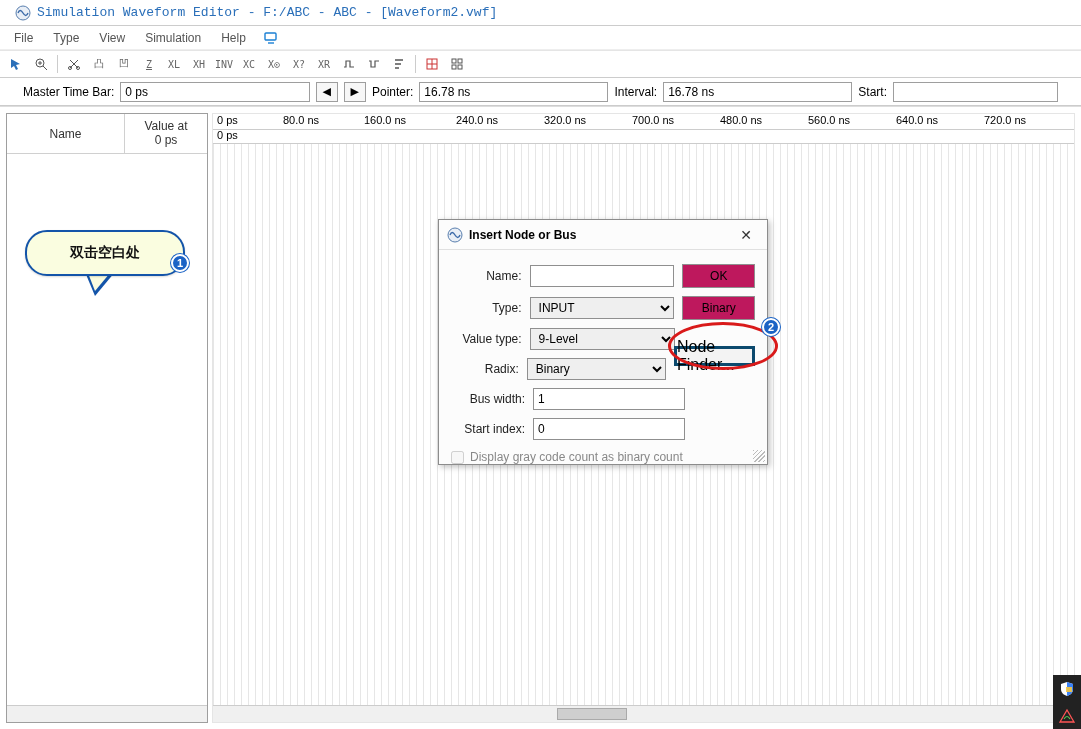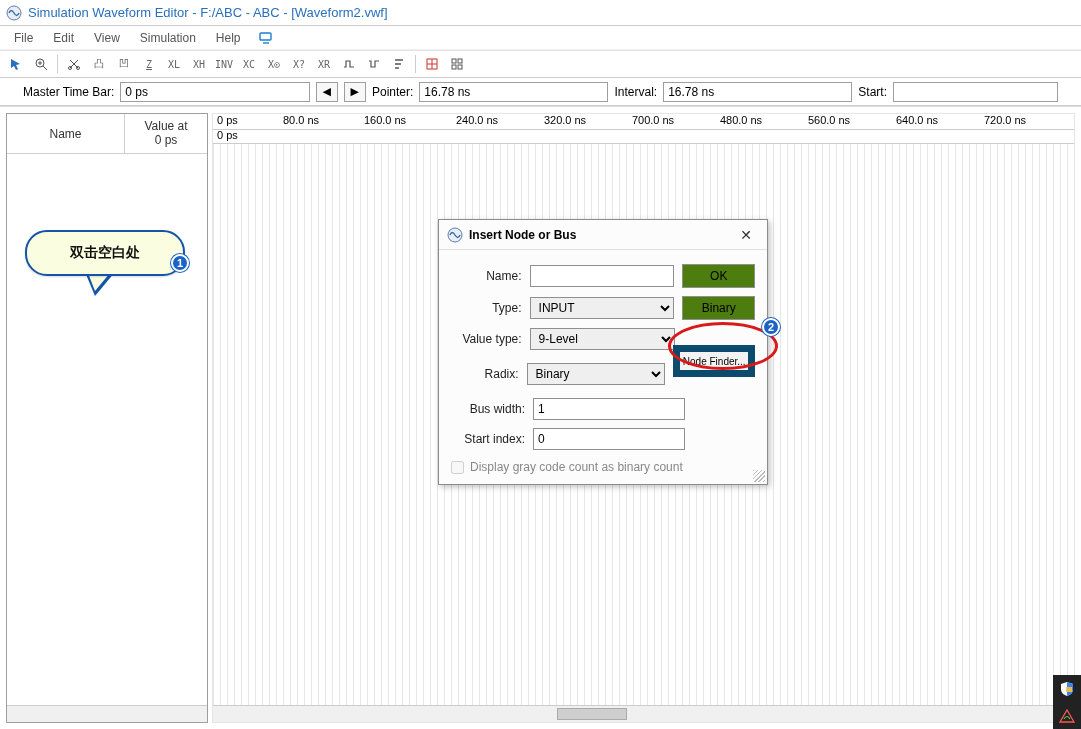--- a/index.html
+++ b/index.html
@@ -1,17 +1,17 @@
 <!DOCTYPE html>
 <html><head>
 <meta charset="utf-8">
 <style>
   * { box-sizing: border-box; margin: 0; padding: 0; }
   body { font-family: "Segoe UI", Tahoma, sans-serif; font-size: 12px; background: #fff; user-select: none; width: 1081px; height: 729px; overflow: hidden; position: relative; }
-  .titlebar { height: 26px; border-bottom: 1px solid #ccc; display: flex; align-items: center; padding: 0 6px; color: #2a6fb9; font-size: 13px; }
+  .titlebar { height: 26px; border-bottom: 1px solid #ccc; display: flex; align-items: center; padding: 0 15px; color: #2a6fb9; font-size: 13px; font-family: Liberation Mono, monospace; }
   .title-icon { width: 16px; height: 16px; margin-right: 6px; }
   .menubar { height: 24px; display: flex; align-items: center; padding: 0 4px; gap: 0; border-bottom: 1px solid #eee; }
   .menubar .mitem { padding: 2px 10px; color: #555; font-size: 12px; cursor: default; }
   .menubar .menuicon { width: 18px; height: 18px; margin-left: 6px; color: #1b80d4; }
   .toolbar { height: 28px; display: flex; align-items: center; border-top: 1px solid #e5e5e5; border-bottom: 1px solid #ccc; padding: 0 4px; gap: 1px; background: #fff; }
   .tbtn { width: 24px; height: 22px; display: inline-flex; align-items: center; justify-content: center; border: 1px solid transparent; color: #666; }
   .tsep { width: 1px; height: 18px; background: #ccc; margin: 0 3px; }
   .infobar { height: 28px; display: flex; align-items: center; border-bottom: 1px solid #ccc; padding: 0 23px; gap: 6px; font-size: 12px; color: #000; }
   .infobar label { white-space: nowrap; }
   .textfield { border: 1px solid #9e9e9e; height: 20px; padding: 0 4px; font-size: 12px; background: #fff; }
@@ -39,23 +39,23 @@
   .stepnum { position: absolute; width: 18px; height: 18px; border-radius: 50%; background: #1b63c5; color: #fff; border: 2px solid #fff; display: inline-flex; align-items: center; justify-content: center; font-size: 11px; font-weight: bold; box-shadow: 0 0 0 1px #1b63c5; }
   .dialog { position: absolute; left: 430px; top: 110px; width: 330px; background: #fcfcfc; border: 1px solid #8c8c8c; box-shadow: 2px 2px 6px rgba(0,0,0,0.25); font-size: 12px; }
   .dialog .dtb { height: 30px; display: flex; align-items: center; padding: 0 8px; border-bottom: 1px solid #e0e0e0; }
   .dialog .dtb .dtitle { font-weight: bold; flex: 1; margin-left: 6px; }
   .dialog .dclose { width: 26px; height: 20px; display: inline-flex; align-items: center; justify-content: center; font-size: 14px; color: #333; }
   .dialog .drow { display: flex; align-items: center; padding: 4px 12px; gap: 8px; }
   .dialog .dlbl { width: 74px; color: #222; text-align: right; }
   .dialog .dctl { width: 152px; }
   .dialog select, .dialog input[type=text] { width: 100%; height: 22px; border: 1px solid #8f8f8f; background: #fff; font-size: 12px; padding: 0 4px; }
   .dialog select { background: #efefef; }
-  .dialog .dbtn { width: 76px; height: 24px; border: 1px solid #8f8f8f; background: #4d7c0f; display: inline-flex; align-items: center; justify-content: center; }
-  .dialog .dbtn.nf { border: 7px solid #0c4a6e; color: #000; height: 32px; width: 88px; font-size: 10px; background: #f3f3f3; }
-  .dialog .chkrow { padding: 6px 12px 10px; display: flex; align-items: center; gap: 6px; color: #888; }
+  .dialog .dbtn { width: 76px; height: 24px; border: 1px solid #8f8f8f; background: #be185d; display: inline-flex; align-items: center; justify-content: center; }
+  .dialog .dbtn.nf { border: 3px solid #0c4a6e; color: #000; height: 20px; width: 88px; font-size: 16px; background: #f3f3f3; }
+  .dialog .chkrow { padding: 6px 12px 0; display: flex; align-items: center; gap: 6px; color: #888; }
   .dialog .chkrow input { }
   .dialog .resize { position: absolute; right: 2px; bottom: 2px; width: 12px; height: 12px; background: repeating-linear-gradient(135deg, #bbb 0 1px, transparent 1px 3px); }
   .redring { position: absolute; border: 3px solid #d91a1a; border-radius: 50%; pointer-events: none; }
   .tinytt { font-size: 10px; font-family: monospace; }
   .cornerwidgets { position: absolute; right: 0; bottom: 0; width: 28px; height: 54px; background: #222; display: flex; flex-direction: column; align-items: center; justify-content: space-around; }
   .cornerwidgets .ci { width: 18px; height: 18px; }
   svg { display: block; }
 </style>
 </head>
 <body>
@@ -63,21 +63,21 @@
 <div class="titlebar">
   <svg class="title-icon" viewBox="0 0 16 16">
       <circle cx="8" cy="8" r="7" fill="#e8eef6" stroke="#5a7fae"></circle>
       <path d="M3 8 Q5 3 8 8 T13 8" fill="none" stroke="#3a69a8" stroke-width="1.4"></path>
     </svg>
   <span>Simulation Waveform Editor - F:/ABC - ABC - [Waveform2.vwf]</span>
 </div>
 
 <div class="menubar">
   <span class="mitem">File</span>
-  <span class="mitem">Edit</span>
+  <span class="mitem">Type</span>
   <span class="mitem">View</span>
   <span class="mitem">Simulation</span>
   <span class="mitem">Help</span>
   <svg class="menuicon" viewBox="0 0 18 18">
       <rect x="3" y="4" width="11" height="7" rx="1" fill="none" stroke="#1b80d4" stroke-width="1.4"></rect>
       <path d="M6 14 h6" stroke="#1b80d4" stroke-width="1.4"></path>
     </svg>
 </div>
 
 <div class="toolbar">

